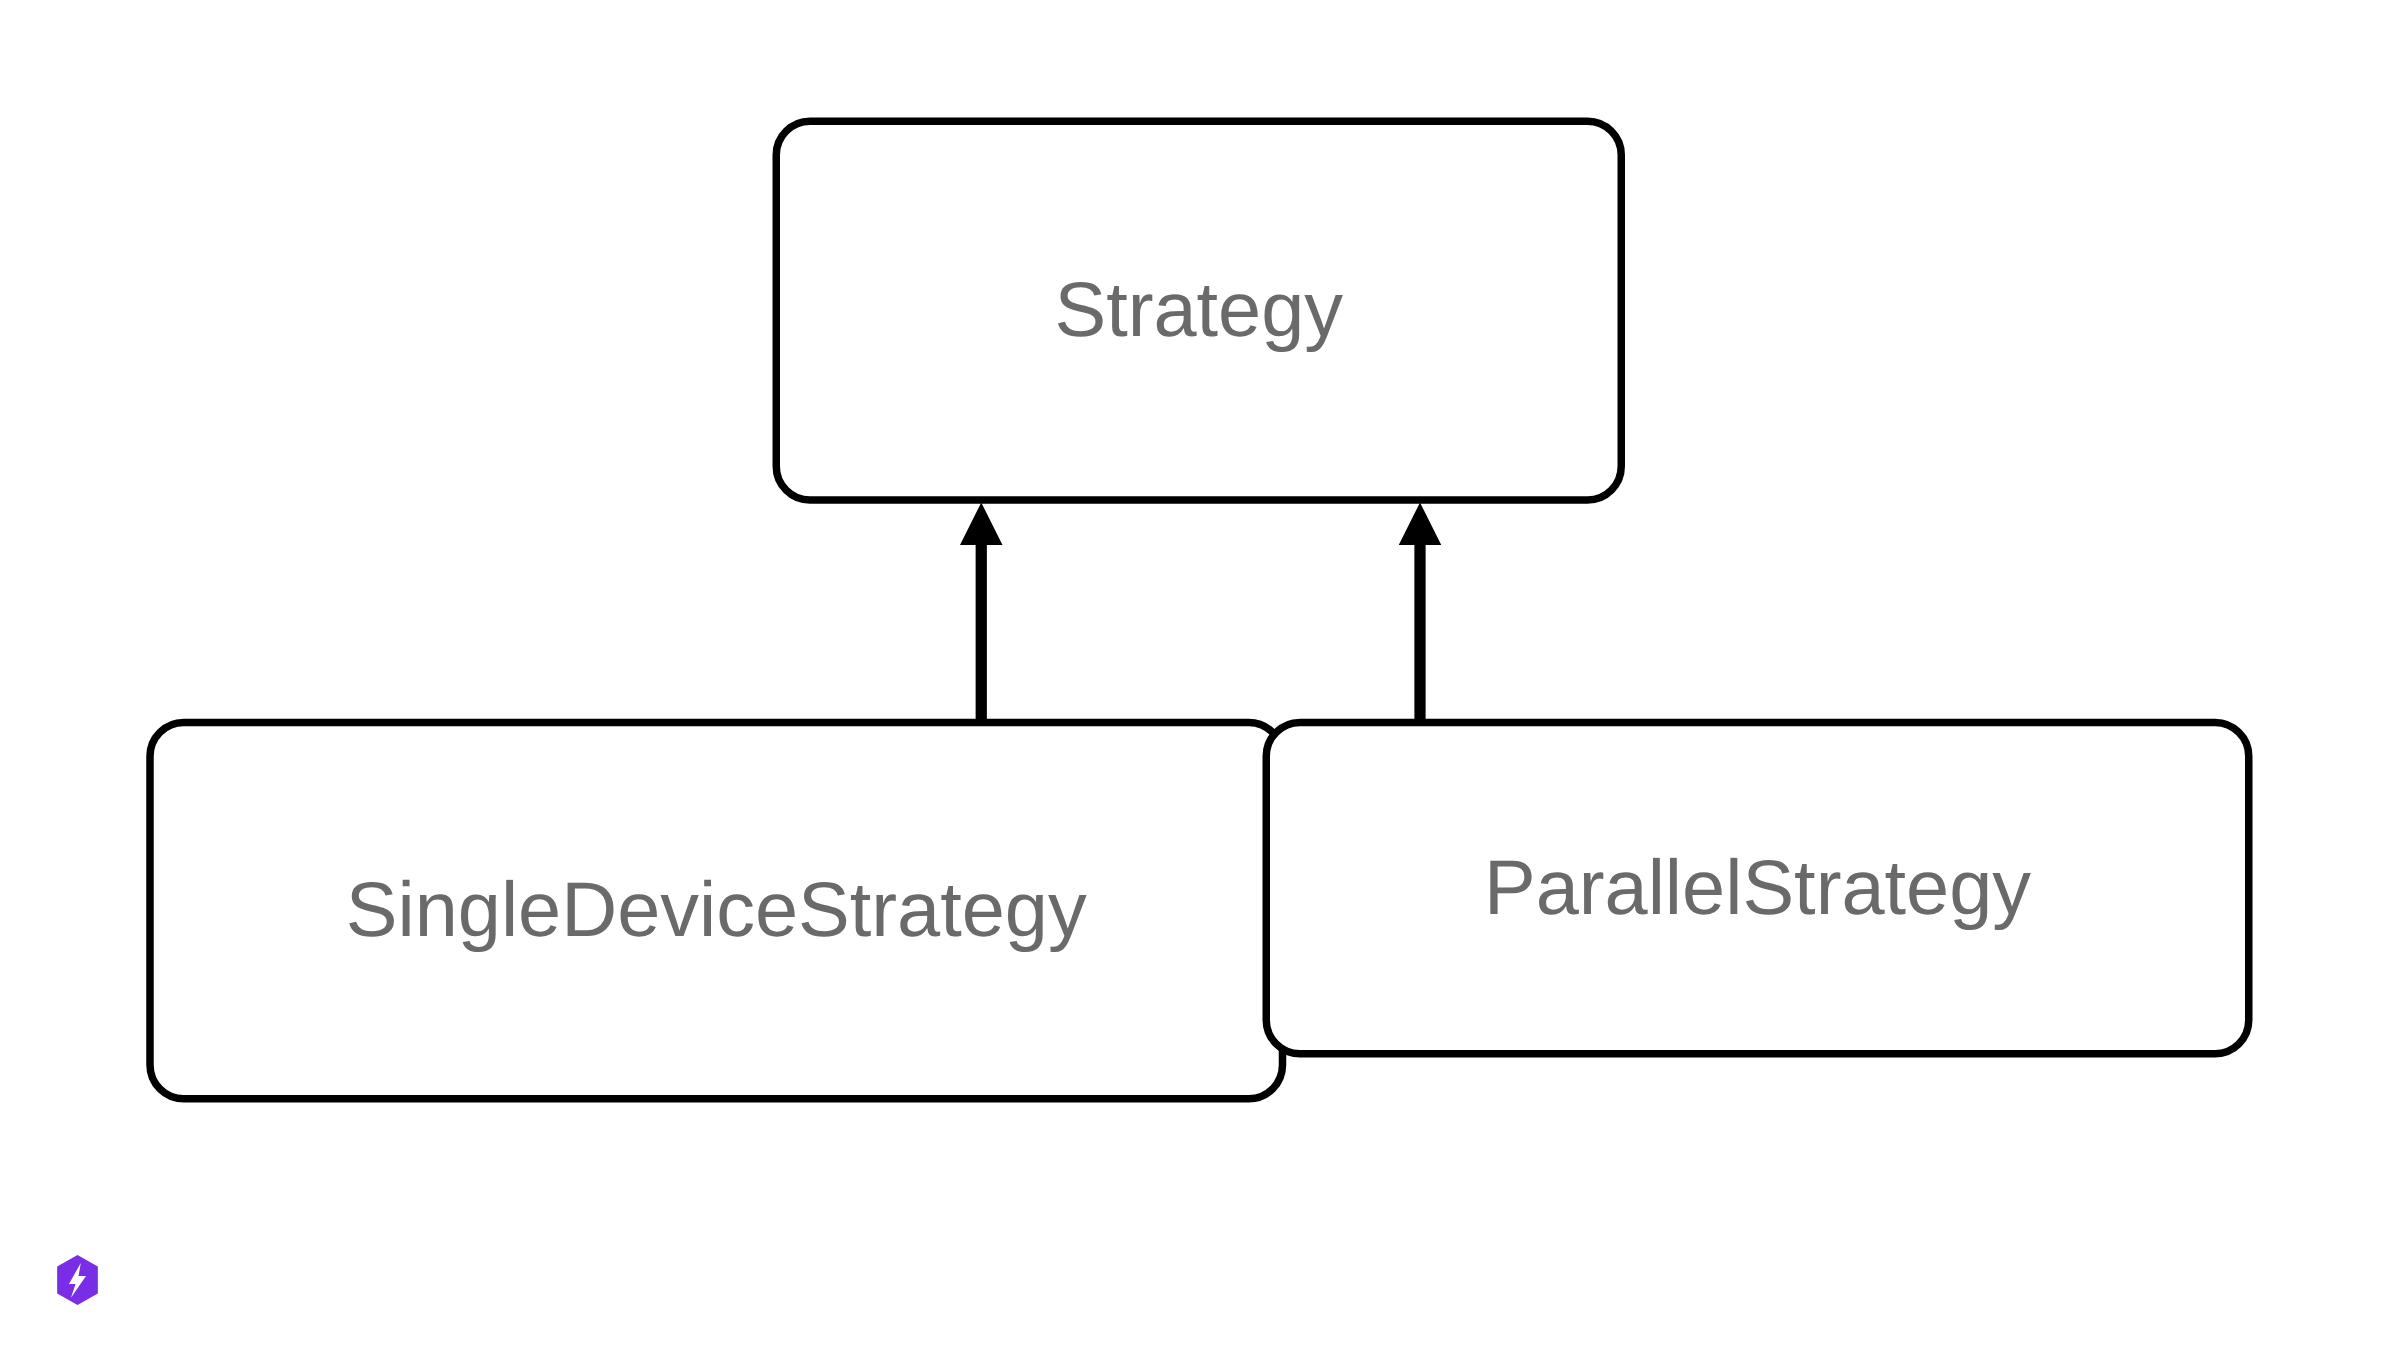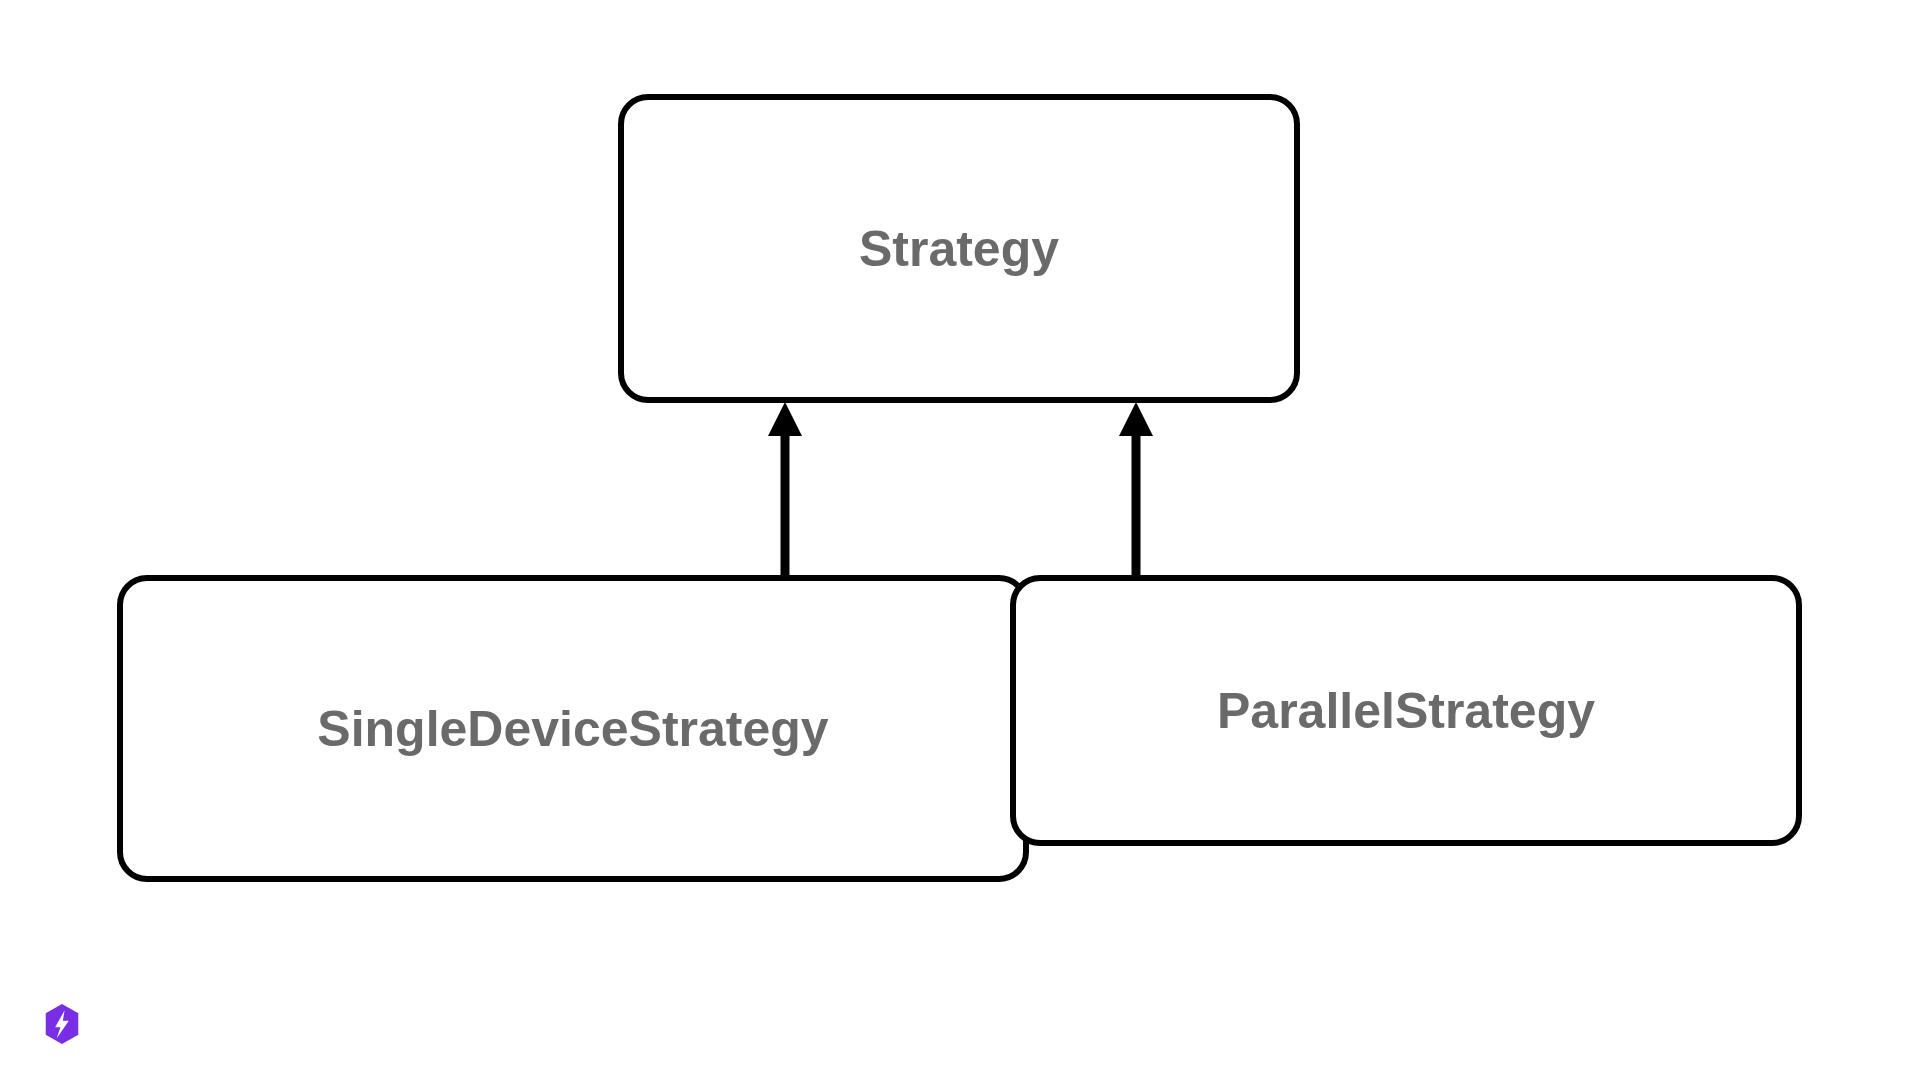--- a/index.html
+++ b/index.html
@@ -41,22 +41,22 @@
     position: absolute;
     border: 6px solid var(--box-border);
     border-radius: 30px;
     background: var(--background);
     display: flex;
     align-items: center;
     justify-content: center;
   }
   .node-label {
     color: var(--label-text);
-    font-size: 50px;
-    font-weight: 700;
+    font-size: 62px;
+    font-weight: 400;
     letter-spacing: 0px;
     white-space: nowrap;
   }
   .node-strategy { left: 618px; top: 94px;  width: 682px; height: 309px; }
   .node-single   { left: 117px; top: 575px; width: 912px; height: 307px; }
   .node-parallel { left: 1010px; top: 575px; width: 792px; height: 271px; }
   .logo {
     position: absolute;
     left: 43px;
     top: 1003px;

